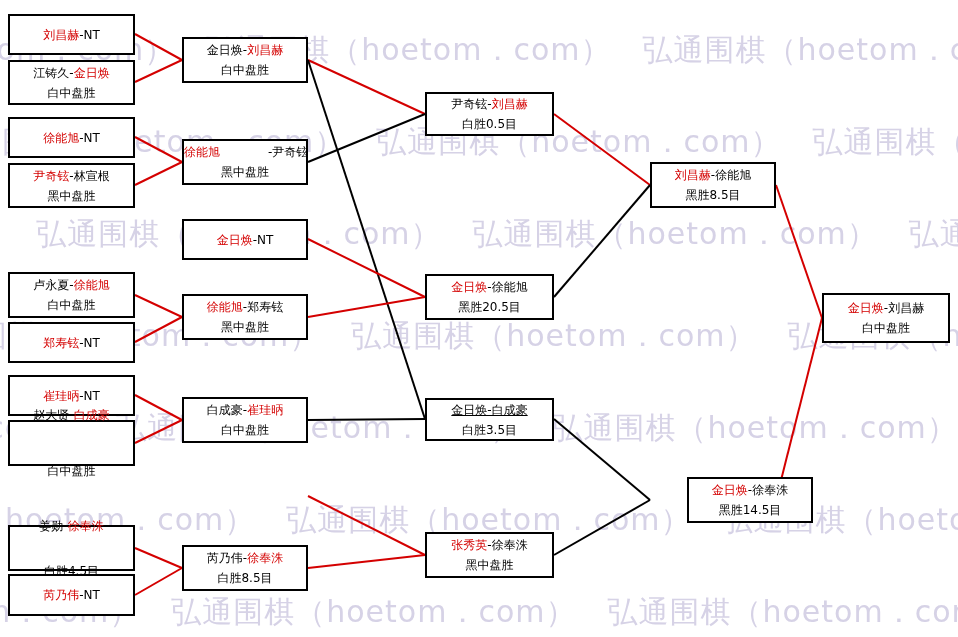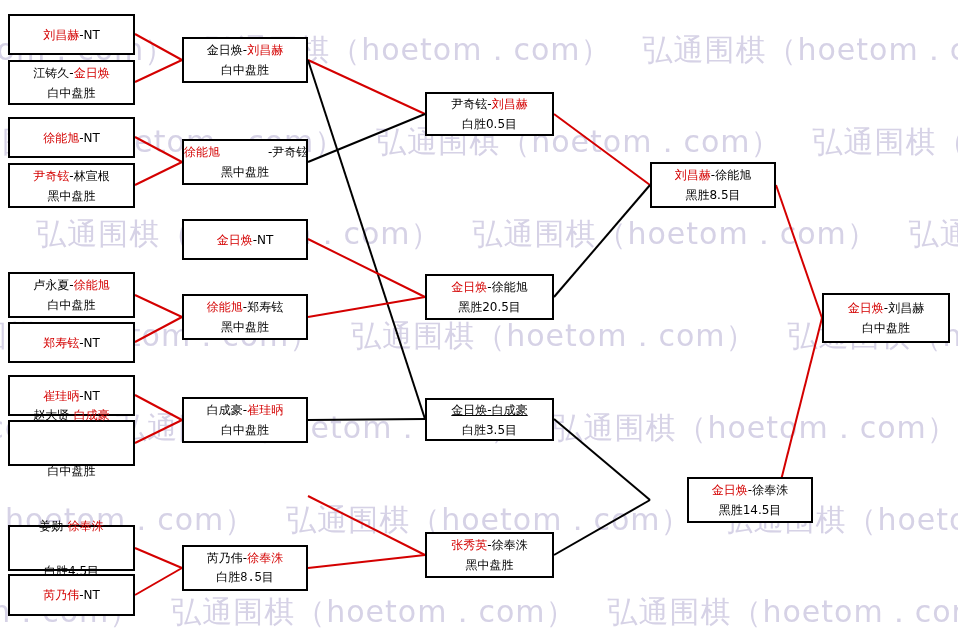--- a/index.html
+++ b/index.html
@@ -98,21 +98,21 @@
     <div class="box" style="left: 182px; top: 294px; width: 126px; height: 46px;">
       <div class="l1"><span style="color: rgb(212, 0, 0);">徐能旭</span><span style="color: rgb(0, 0, 0);">-郑寿铉</span></div>
       <div class="l2" style="color: rgb(0, 0, 0);">黑中盘胜</div>
     </div>
     <div class="box" style="left: 182px; top: 397px; width: 126px; height: 46px;">
       <div class="l1"><span style="color: rgb(0, 0, 0);">白成豪-</span><span style="color: rgb(212, 0, 0);">崔珪昞</span></div>
       <div class="l2" style="color: rgb(0, 0, 0);">白中盘胜</div>
     </div>
     <div class="box" style="left: 182px; top: 545px; width: 126px; height: 46px;">
       <div class="l1"><span style="color: rgb(0, 0, 0);">芮乃伟-</span><span style="color: rgb(212, 0, 0);">徐奉洙</span></div>
-      <div class="l2" style="color: rgb(0, 0, 0); font-family: Liberation Mono, monospace;">白胜8.5目</div>
+      <div class="l2" style="color: rgb(0, 0, 0);">白胜8.5目</div>
     </div>
     <div class="box" style="left: 425px; top: 92px; width: 129px; height: 44px;">
       <div class="l1"><span style="color: rgb(0, 0, 0);">尹奇铉-</span><span style="color: rgb(212, 0, 0);">刘昌赫</span></div>
       <div class="l2" style="color: rgb(0, 0, 0);">白胜0.5目</div>
     </div>
     <div class="box" style="left: 425px; top: 274px; width: 129px; height: 46px;">
       <div class="l1"><span style="color: rgb(212, 0, 0);">金日焕</span><span style="color: rgb(0, 0, 0);">-徐能旭</span></div>
       <div class="l2" style="color: rgb(0, 0, 0);">黑胜20.5目</div>
     </div>
     <div class="box" style="left: 425px; top: 398px; width: 129px; height: 43px;">

